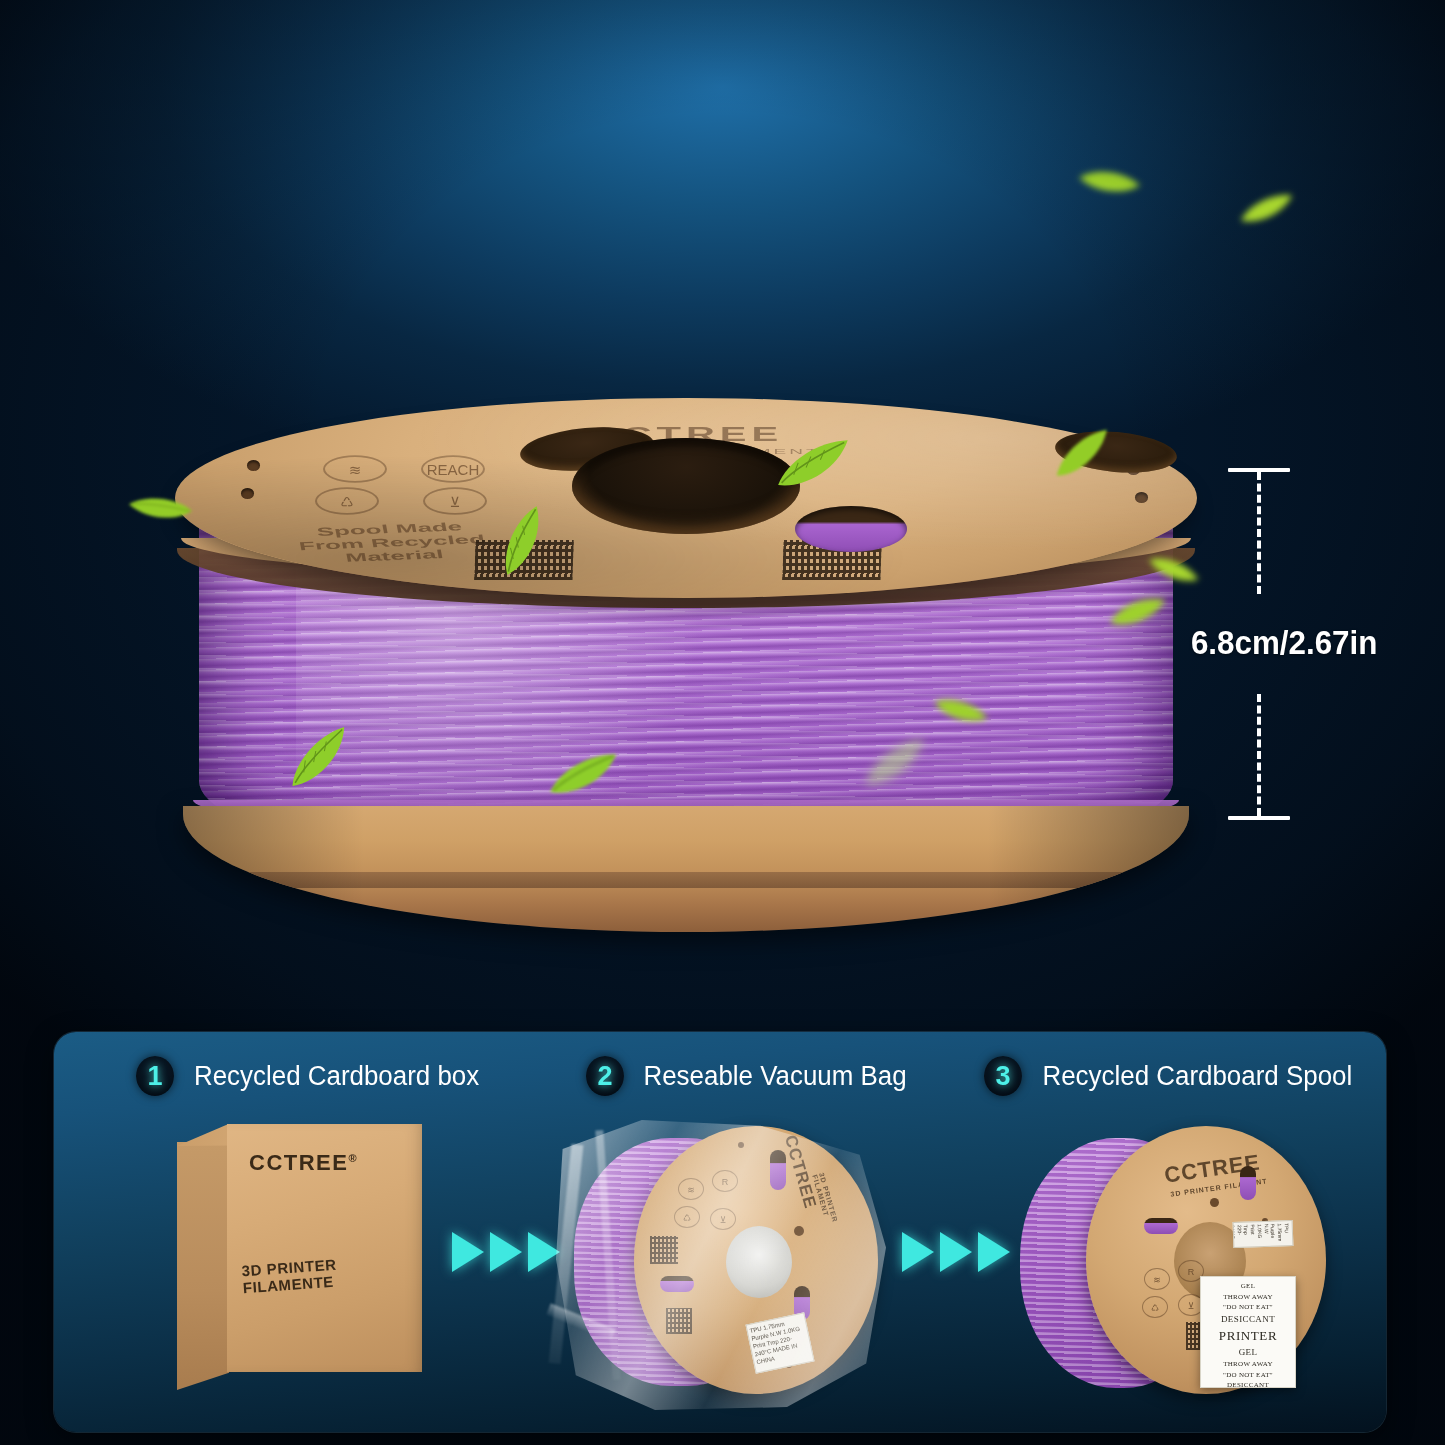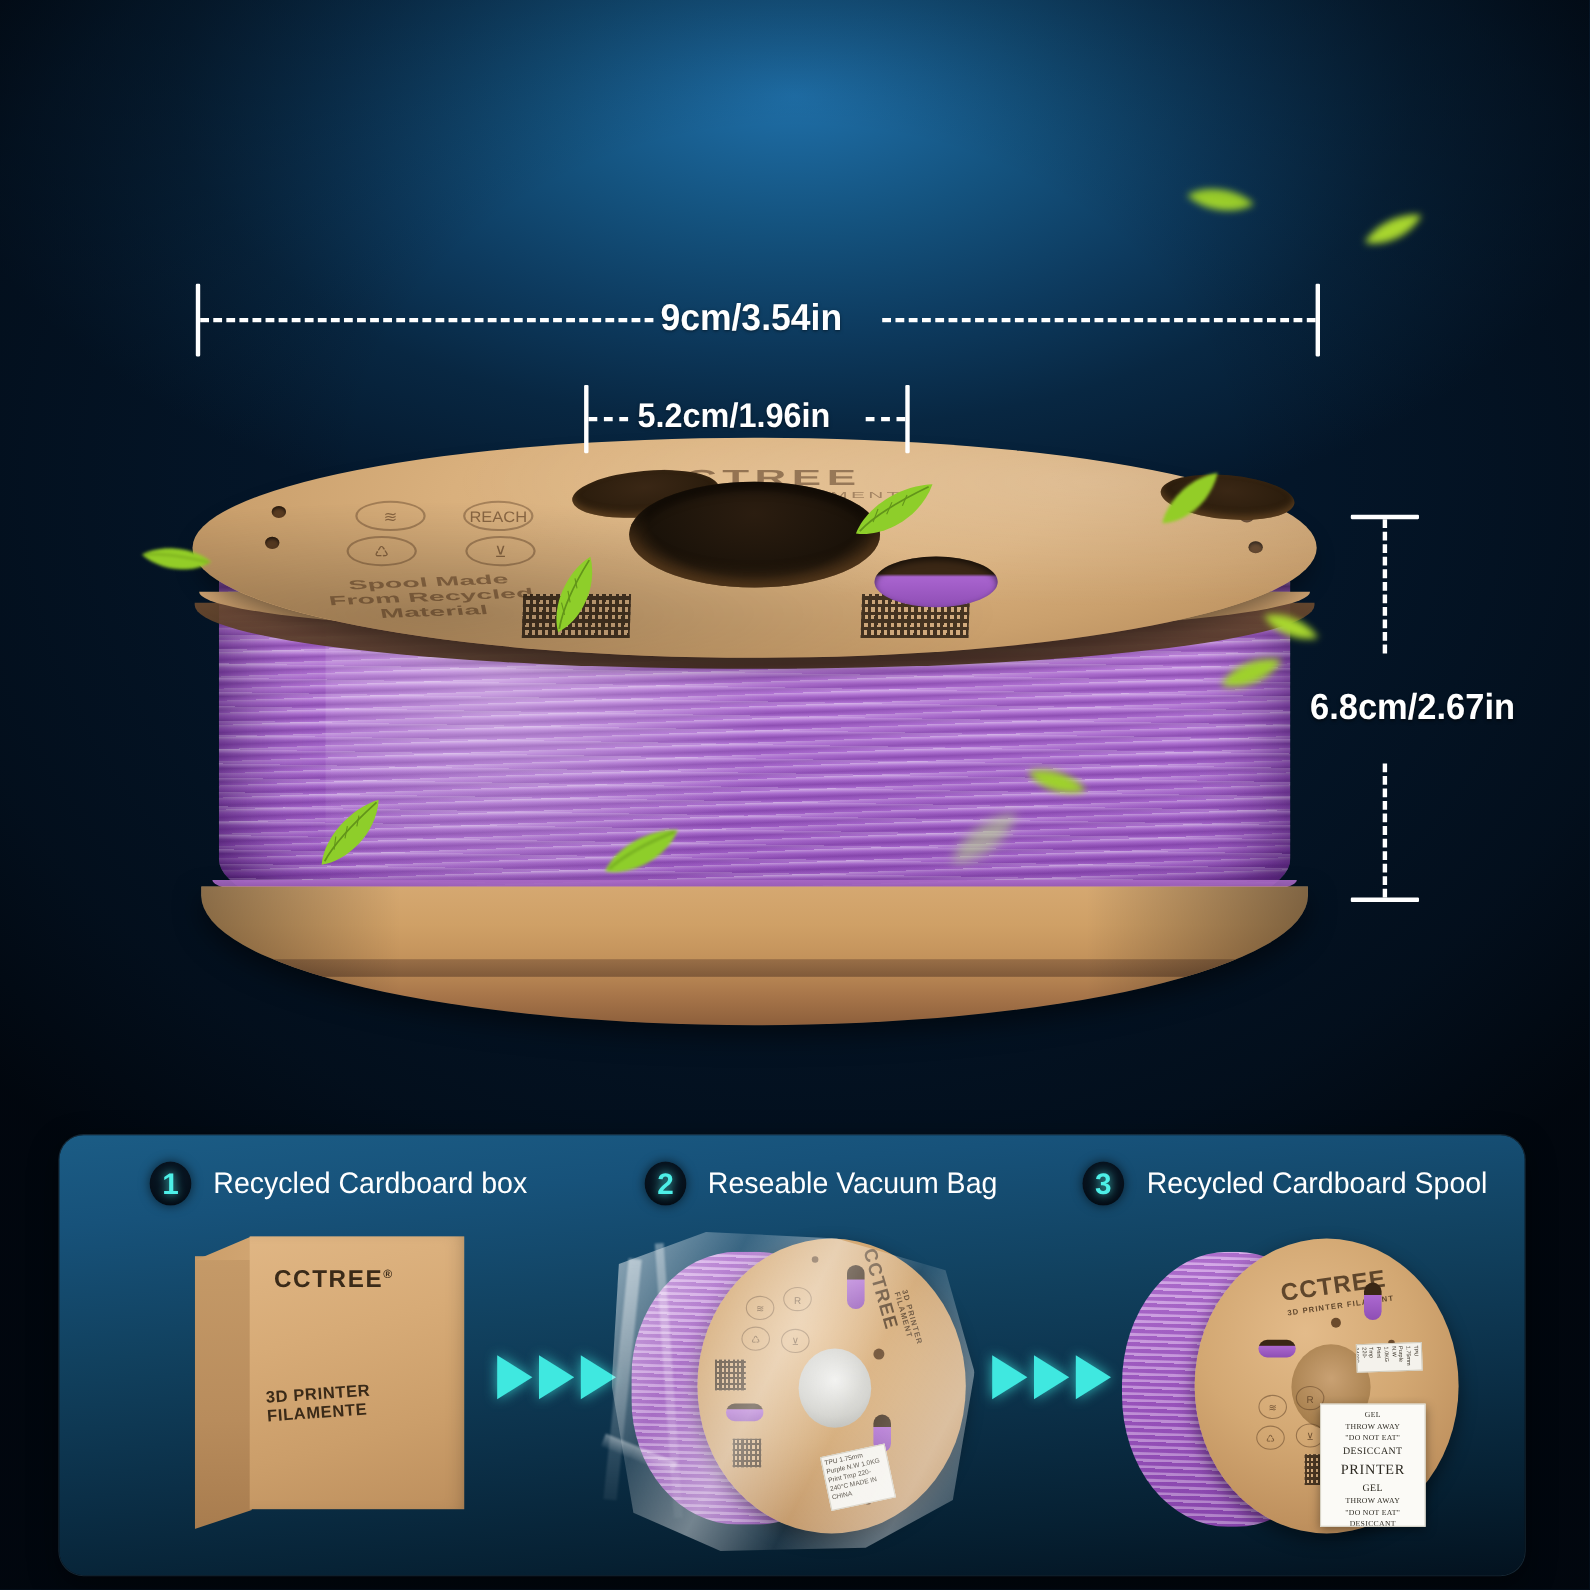--- a/index.html
+++ b/index.html
@@ -322,35 +322,21 @@
   .d-sm{ font-size:7px; letter-spacing:.3px; }
   .d-md{ font-size:9px; letter-spacing:.4px; }
   .d-lg{ font-size:13px; letter-spacing:.6px; }
 </style>
 </head>
 <body>
 
 <div id="stage">
 
 
-  <div class="dimwrap" id="dim-width">
-    <div class="cap-v" style="left:0;top:0;height:66px;"></div>
-    <div class="cap-v" style="right:0;top:0;height:66px;"></div>
-    <div class="dashline-h" style="left:4px;width:412px;"></div>
-    <div class="dashline-h" style="right:4px;width:394px;"></div>
-    <div class="dimlabel" style="left:418px;top:12px;">9cm/3.54in</div>
-  </div>
-
-  <div class="dimwrap" id="dim-hub">
-    <div class="cap-v" style="left:0;top:0;height:62px;"></div>
-    <div class="cap-v" style="right:0;top:0;height:62px;"></div>
-    <div class="dashline-h" style="left:4px;width:36px;top:29px;"></div>
-    <div class="dashline-h" style="right:4px;width:36px;top:29px;"></div>
-    <div class="dimlabel" style="left:44px;top:10px;font-size:31px;">5.2cm/1.96in</div>
-  </div>
+
 
   <div class="dimwrap" id="dim-height">
     <div class="cap-h" style="top:0;"></div>
     <div class="cap-h" style="bottom:0;"></div>
     <div class="dashline-v" style="top:4px;height:122px;"></div>
     <div class="dashline-v" style="bottom:4px;height:122px;"></div>
     <div class="dimlabel" style="left:-42px;top:156px;font-size:33px;">6.8cm/2.67in</div>
   </div>
 
   <div id="spool">

